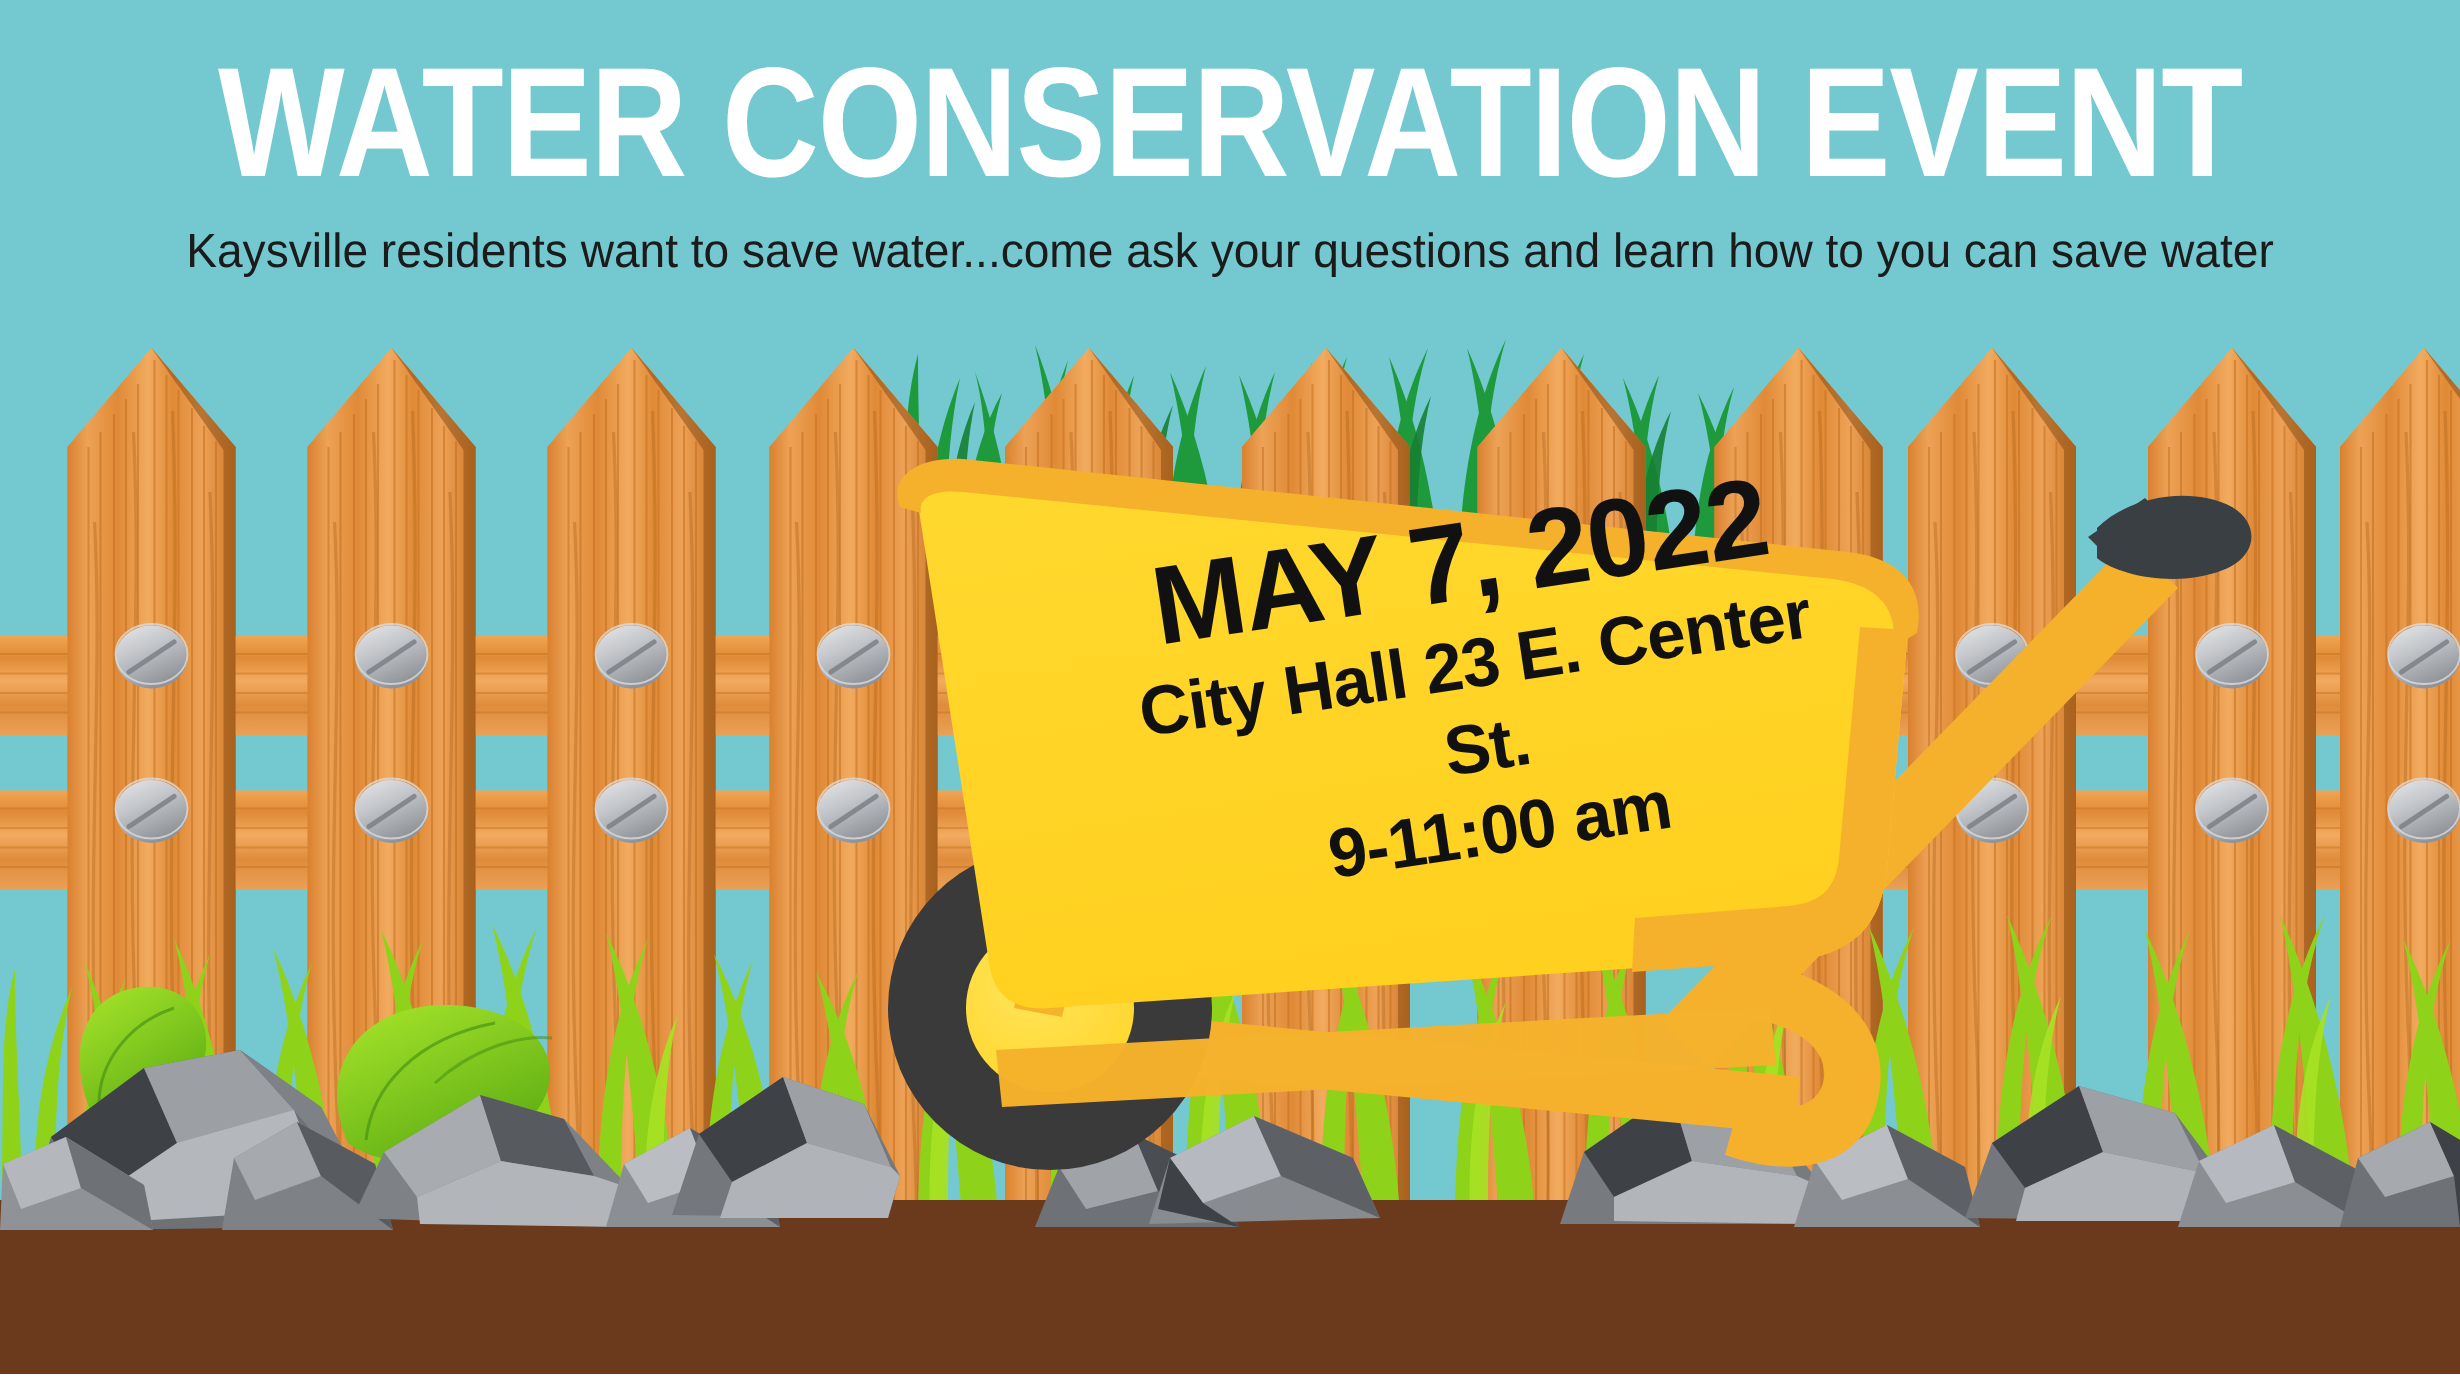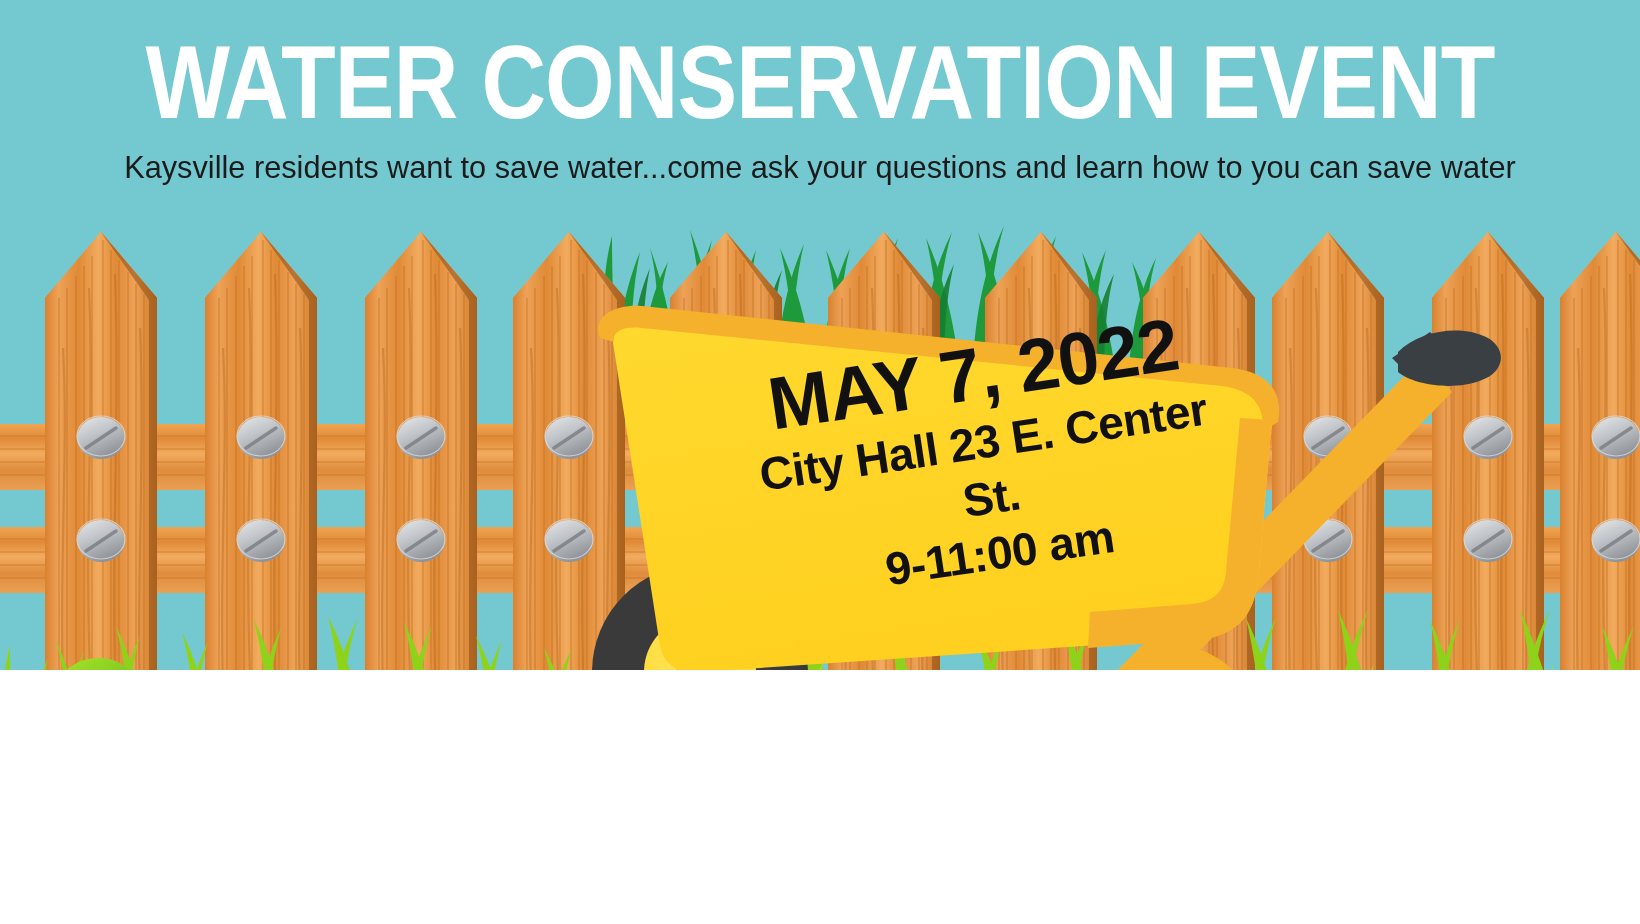--- a/index.html
+++ b/index.html
@@ -1,21 +1,21 @@
 <!DOCTYPE html>
 <html><head>
 <meta charset="utf-8">
 <title>Water Conservation Event Flyer</title>
 <style>
   html,body{margin:0;padding:0;background:#ffffff;}
   body{font-family:"Liberation Sans", sans-serif;}
 
   #poster{
     position:relative;
-    width:1640px;height:670px;
+    width:1640px;height:916px;
     overflow:hidden;
     background:#ef4444;
   }
   #poster svg.layer{
     position:absolute;left:0;top:0;width:1640px;height:924px;display:block;
   }
 
   
   .headline{
     position:absolute;left:0;top:30px;width:1640px;

